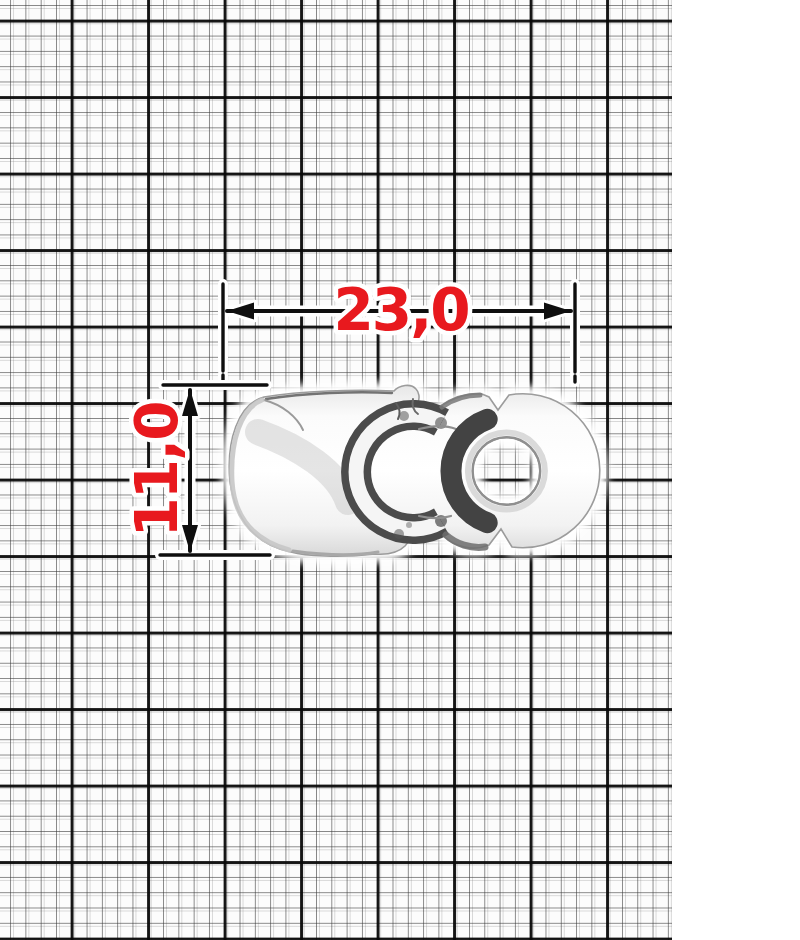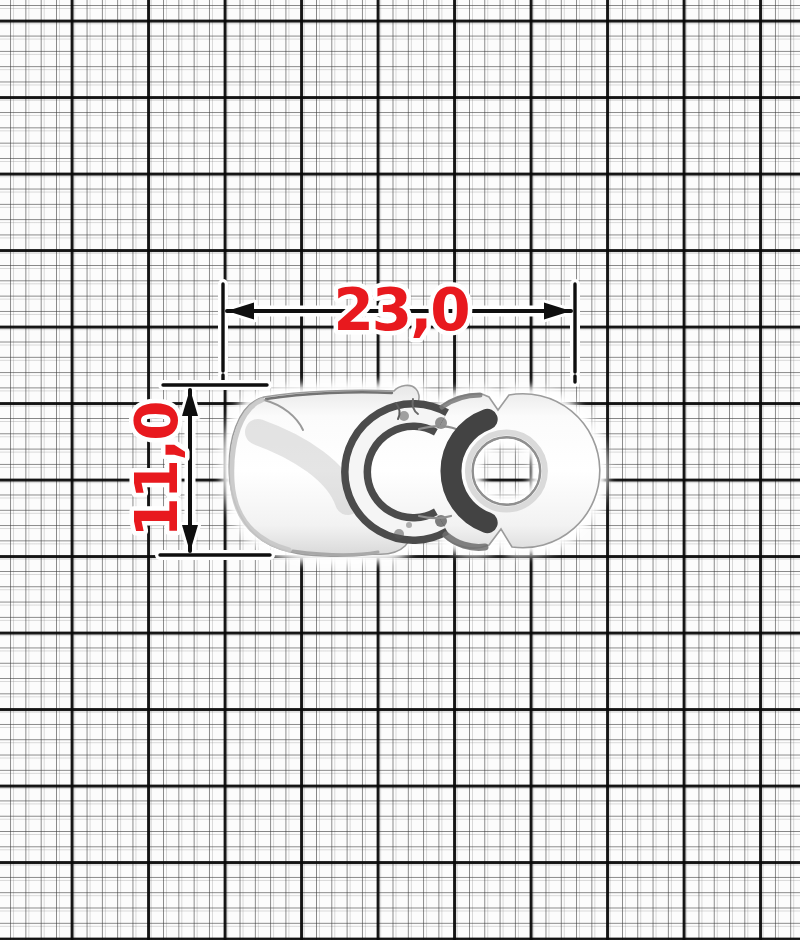--- a/index.html
+++ b/index.html
@@ -2,21 +2,21 @@
 <html><head>
 <meta charset="utf-8">
 <style>
   html, body { margin: 0; padding: 0; }
   body {
     width: 800px; height: 940px; overflow: hidden;
     font-family: "DejaVu Sans", sans-serif;
     background: #ffffff;
   }
   .stage {
-    position: relative; width: 800px; height: 940px; overflow: hidden;
+    position: relative; width: 672px; height: 940px; overflow: hidden;
   }
   
   .paper {
     position: absolute; inset: 0;
     background-color: #fcfcfc;
     background-image:
       linear-gradient(to right,  rgba(8,8,8,0.92) 2.8px, transparent 2.8px),
       linear-gradient(to bottom, rgba(8,8,8,0.92) 2.8px, transparent 2.8px),
       linear-gradient(to right,  rgba(55,55,55,0.60) 1.4px, transparent 1.4px),
       linear-gradient(to bottom, rgba(55,55,55,0.60) 1.4px, transparent 1.4px),

